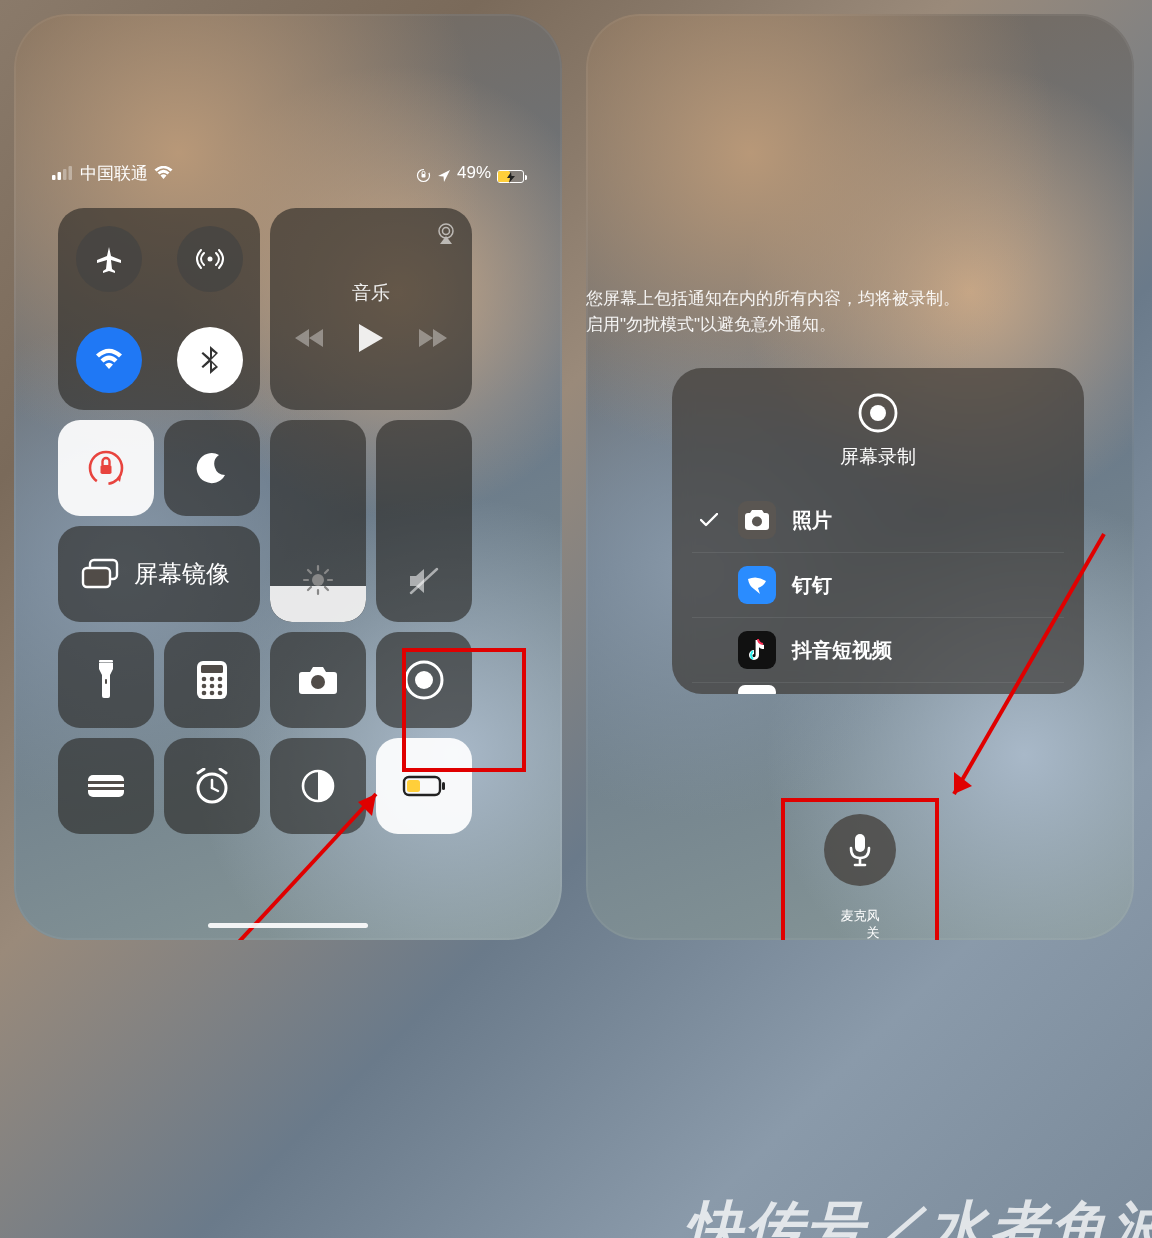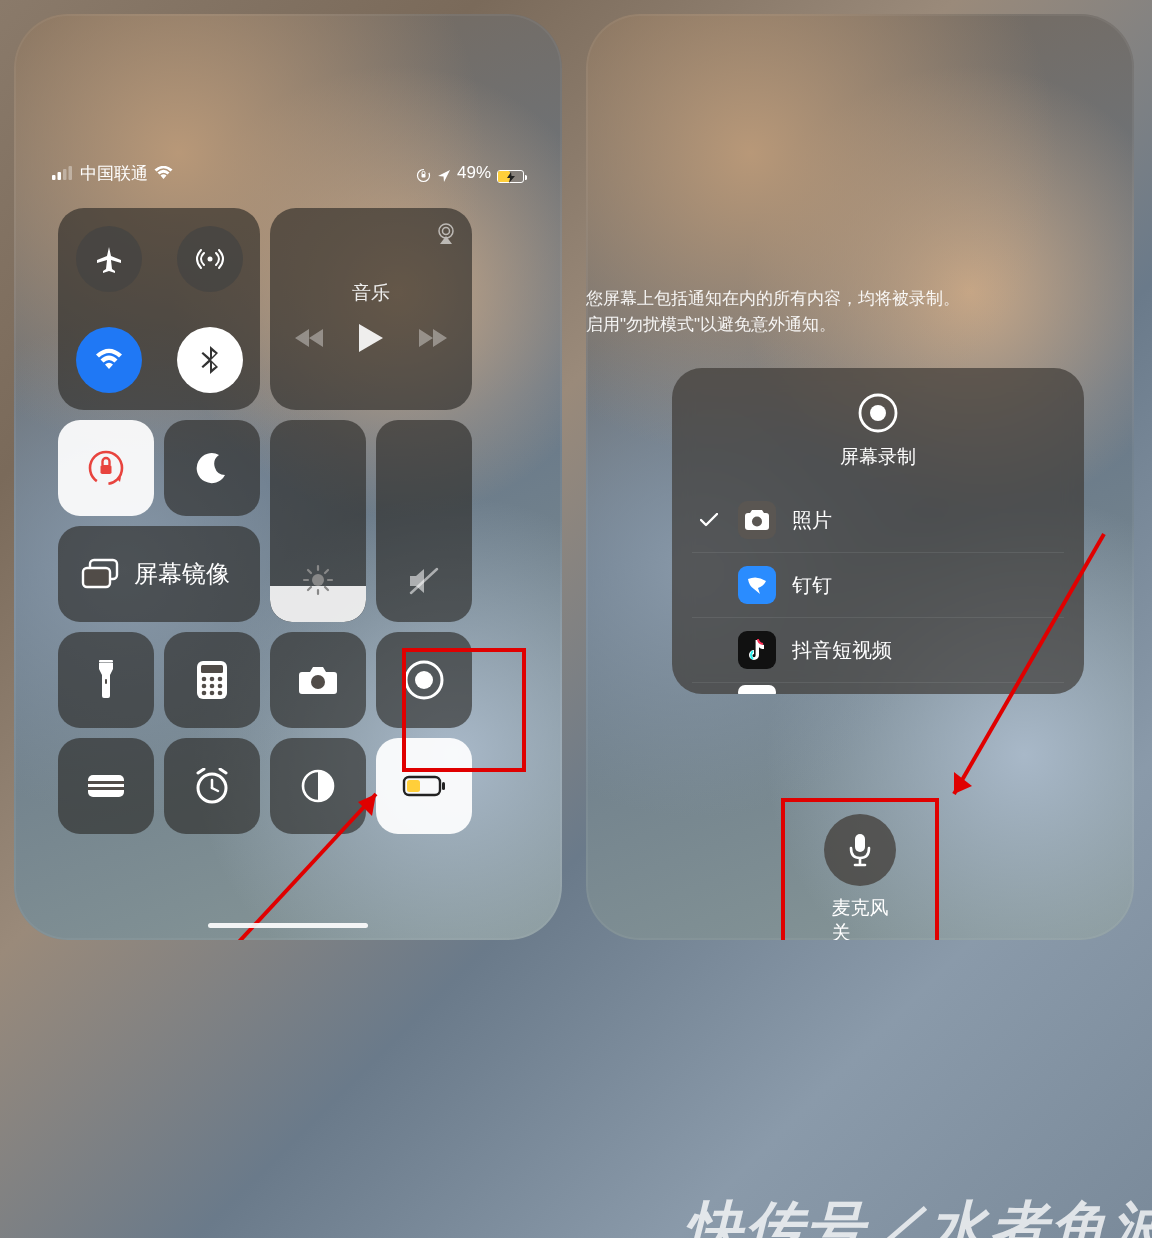--- a/index.html
+++ b/index.html
@@ -173,21 +173,21 @@
     margin-left: 36px;
   }
   .rec-header {
     display: flex;
     flex-direction: column;
     align-items: center;
     gap: 10px;
     padding: 24px 0 18px;
   }
   .rec-title { font-size: 19px; }
-  .rec-list { padding: 0 20px; }
+  .rec-list { padding: 0 20px; font-weight: bold; }
   .rec-item {
     display: flex;
     align-items: center;
     gap: 16px;
     padding: 13px 4px;
     font-size: 20px;
     border-top: 0.5px solid rgba(255,255,255,0.08);
   }
   .rec-item:first-child { border-top: none; }
   .rec-check { width: 26px; display: flex; justify-content: center; }
@@ -219,21 +219,21 @@
     color: #fff;
   }
   .mic-circle {
     width: 72px; height: 72px;
     border-radius: 50%;
     background: rgba(70,66,62,0.8);
     display: flex;
     align-items: center;
     justify-content: center;
   }
-  .mic-label { font-size: 19px; text-align: left; line-height: 1.3; }
+  .mic-label { font-size: 13px; text-align: right; line-height: 1.3; margin-top: 12px; }
 
   .watermark {
     position: absolute;
     bottom: -30px;
     right: -20px;
     font-size: 58px;
     font-weight: 600;
     color: rgba(255,255,255,0.76);
     font-style: italic;
     letter-spacing: 3px;

